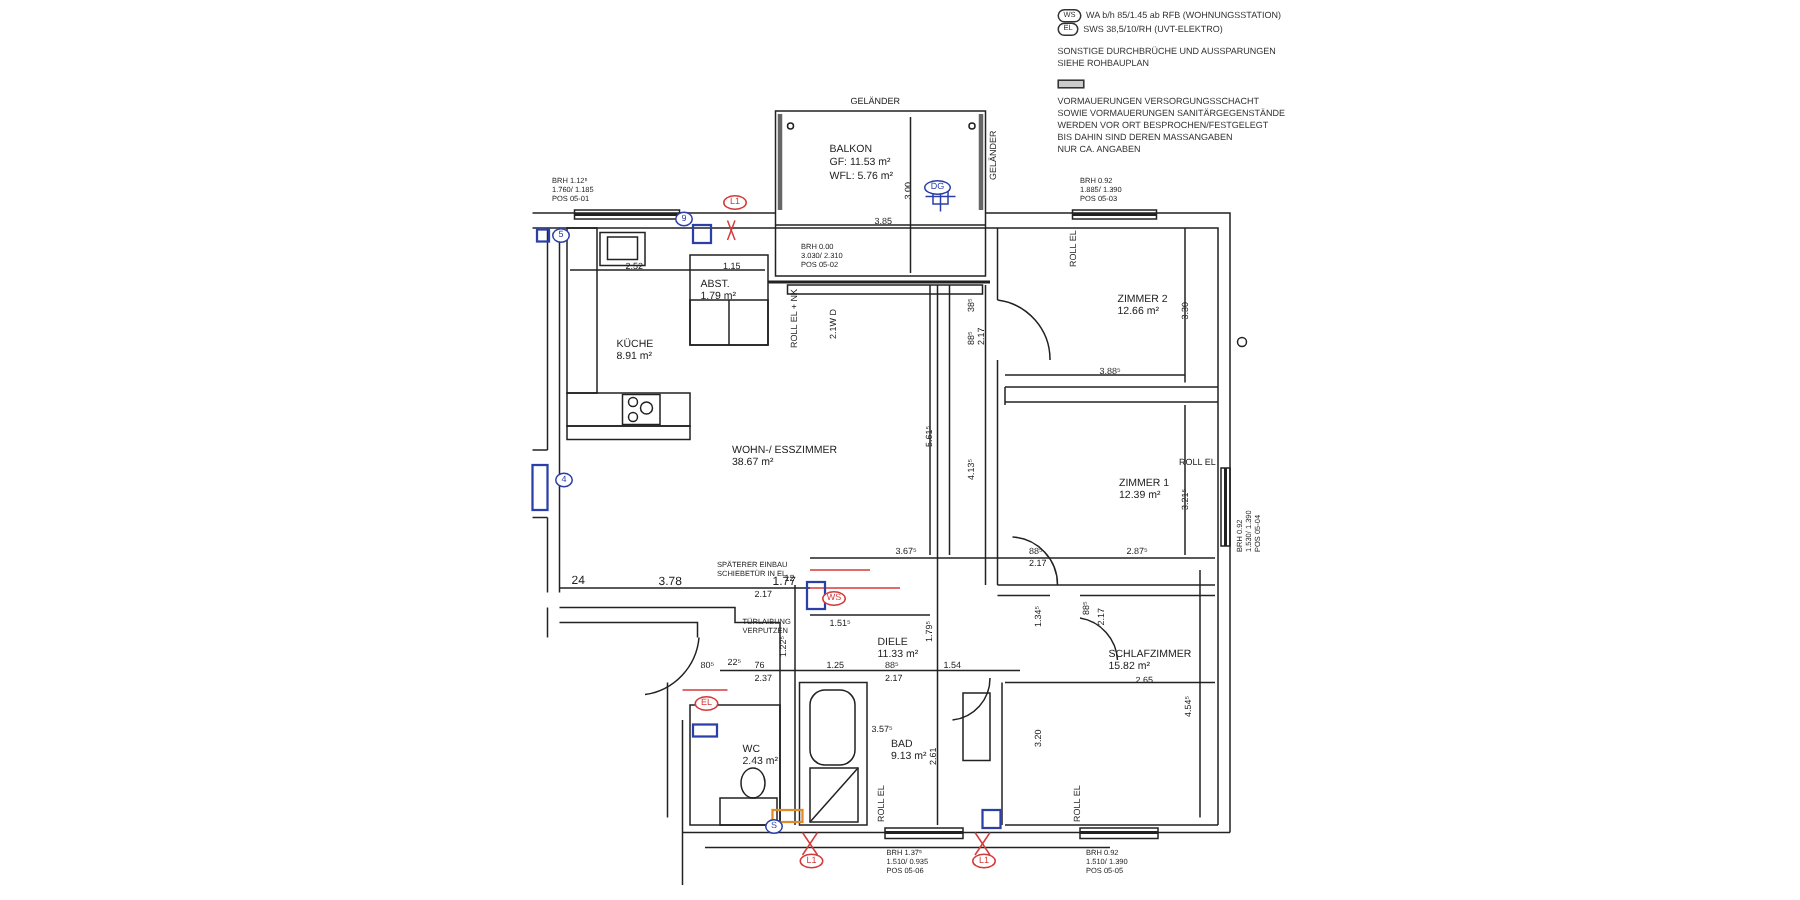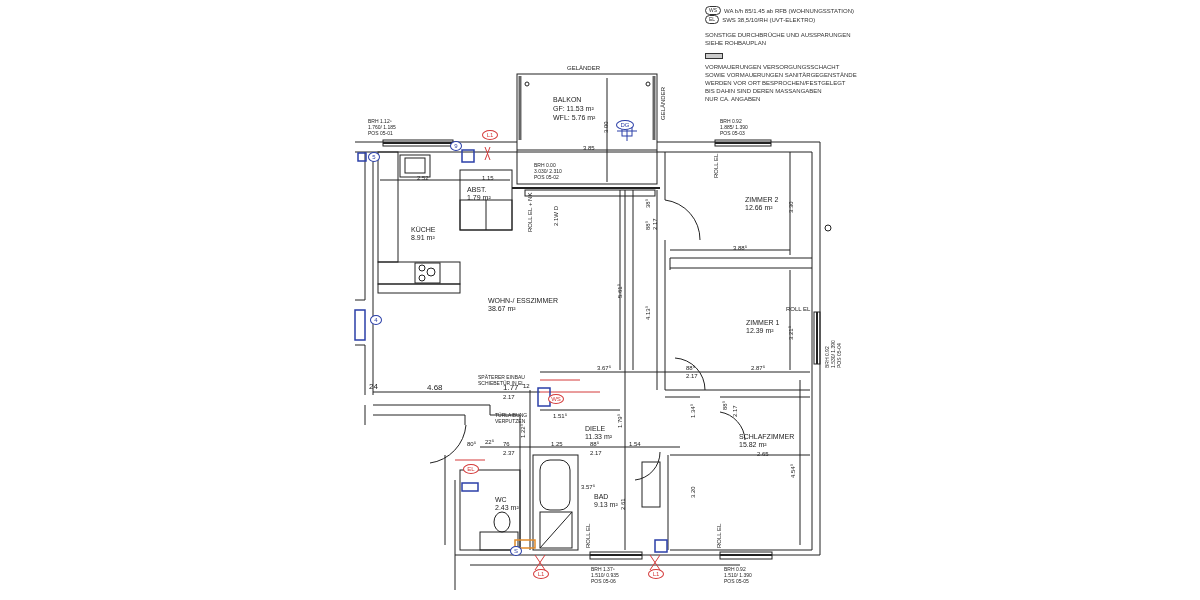--- a/index.html
+++ b/index.html
@@ -2,21 +2,21 @@
 <html><head>
 <meta charset="utf-8">
 <style>
   html, body { margin:0; padding:0; background:#ffffff; }
   body { width:1200px; height:600px; position:relative; overflow:hidden; font-family:"Liberation Sans", sans-serif; color:#222; }
   svg { position:absolute; left:0; top:0; }
   .t { position:absolute; white-space:nowrap; line-height:1.05; color:#222; }
   .xs { font-size:5px; }
   .s { font-size:6px; }
   .m { font-size:7px; }
-  .l { font-size:8px; }
+  .l { font-size:8px;margin-left:12px; }
   .dim { font-size:6px; }
   .red { color:#d43a3a; }
   .vert { transform-origin:left top; transform:rotate(-90deg); }
   .tag { position:absolute; border:1px solid #2b3fa8; border-radius:50%; font-size:6px; text-align:center; line-height:8px; height:8px; color:#2b3fa8; background:#fff; }
   .tag.red { border-color:#d43a3a; color:#d43a3a; }
   .legend { position:absolute; left:705px; top:6px; font-size:6px; color:#333; line-height:8px; }
   .legend .row { display:flex; align-items:center; gap:3px; }
   .legend .pill { display:inline-block; border:1px solid #333; border-radius:5px; font-size:5px; padding:0 3px; line-height:7px; }
   .legend .hatch { display:inline-block; width:16px; height:4px; border:1px solid #333; background:#ccc; margin:6px 0 2px; }
 </style>
@@ -282,21 +282,21 @@
 <div class="t dim" style="left:482px;top:175px">1.15</div>
 <div class="t dim" style="left:583px;top:145px">3.85</div>
 <div class="t dim vert" style="left:603px;top:133px">3.00</div>
 <div class="t dim" style="left:733px;top:245px">3.88⁵</div>
 <div class="t dim vert" style="left:788px;top:213px">3.30</div>
 <div class="t dim vert" style="left:617px;top:298px">5.61⁵</div>
 <div class="t dim vert" style="left:645px;top:320px">4.13⁵</div>
 <div class="t dim vert" style="left:645px;top:208px">38⁵</div>
 <div class="t dim vert" style="left:645px;top:230px">88⁵</div>
 <div class="t dim vert" style="left:652px;top:230px">2.17</div>
-<div class="t l" style="left:427px;top:384px">4.68</div>
+<div class="t l" style="left:427px;top:384px">3.78</div>
 <div class="t l" style="left:369px;top:383px">24</div>
 <div class="t l" style="left:503px;top:384px">1.77</div>
 <div class="t dim" style="left:503px;top:394px">2.17</div>
 <div class="t dim" style="left:523px;top:383px">12</div>
 <div class="t dim" style="left:597px;top:365px">3.67⁵</div>
 <div class="t dim" style="left:686px;top:365px">88⁵</div>
 <div class="t dim" style="left:686px;top:373px">2.17</div>
 <div class="t dim" style="left:751px;top:365px">2.87⁵</div>
 <div class="t dim vert" style="left:788px;top:340px">3.21⁵</div>
 <div class="t dim" style="left:553px;top:413px">1.51⁵</div>

